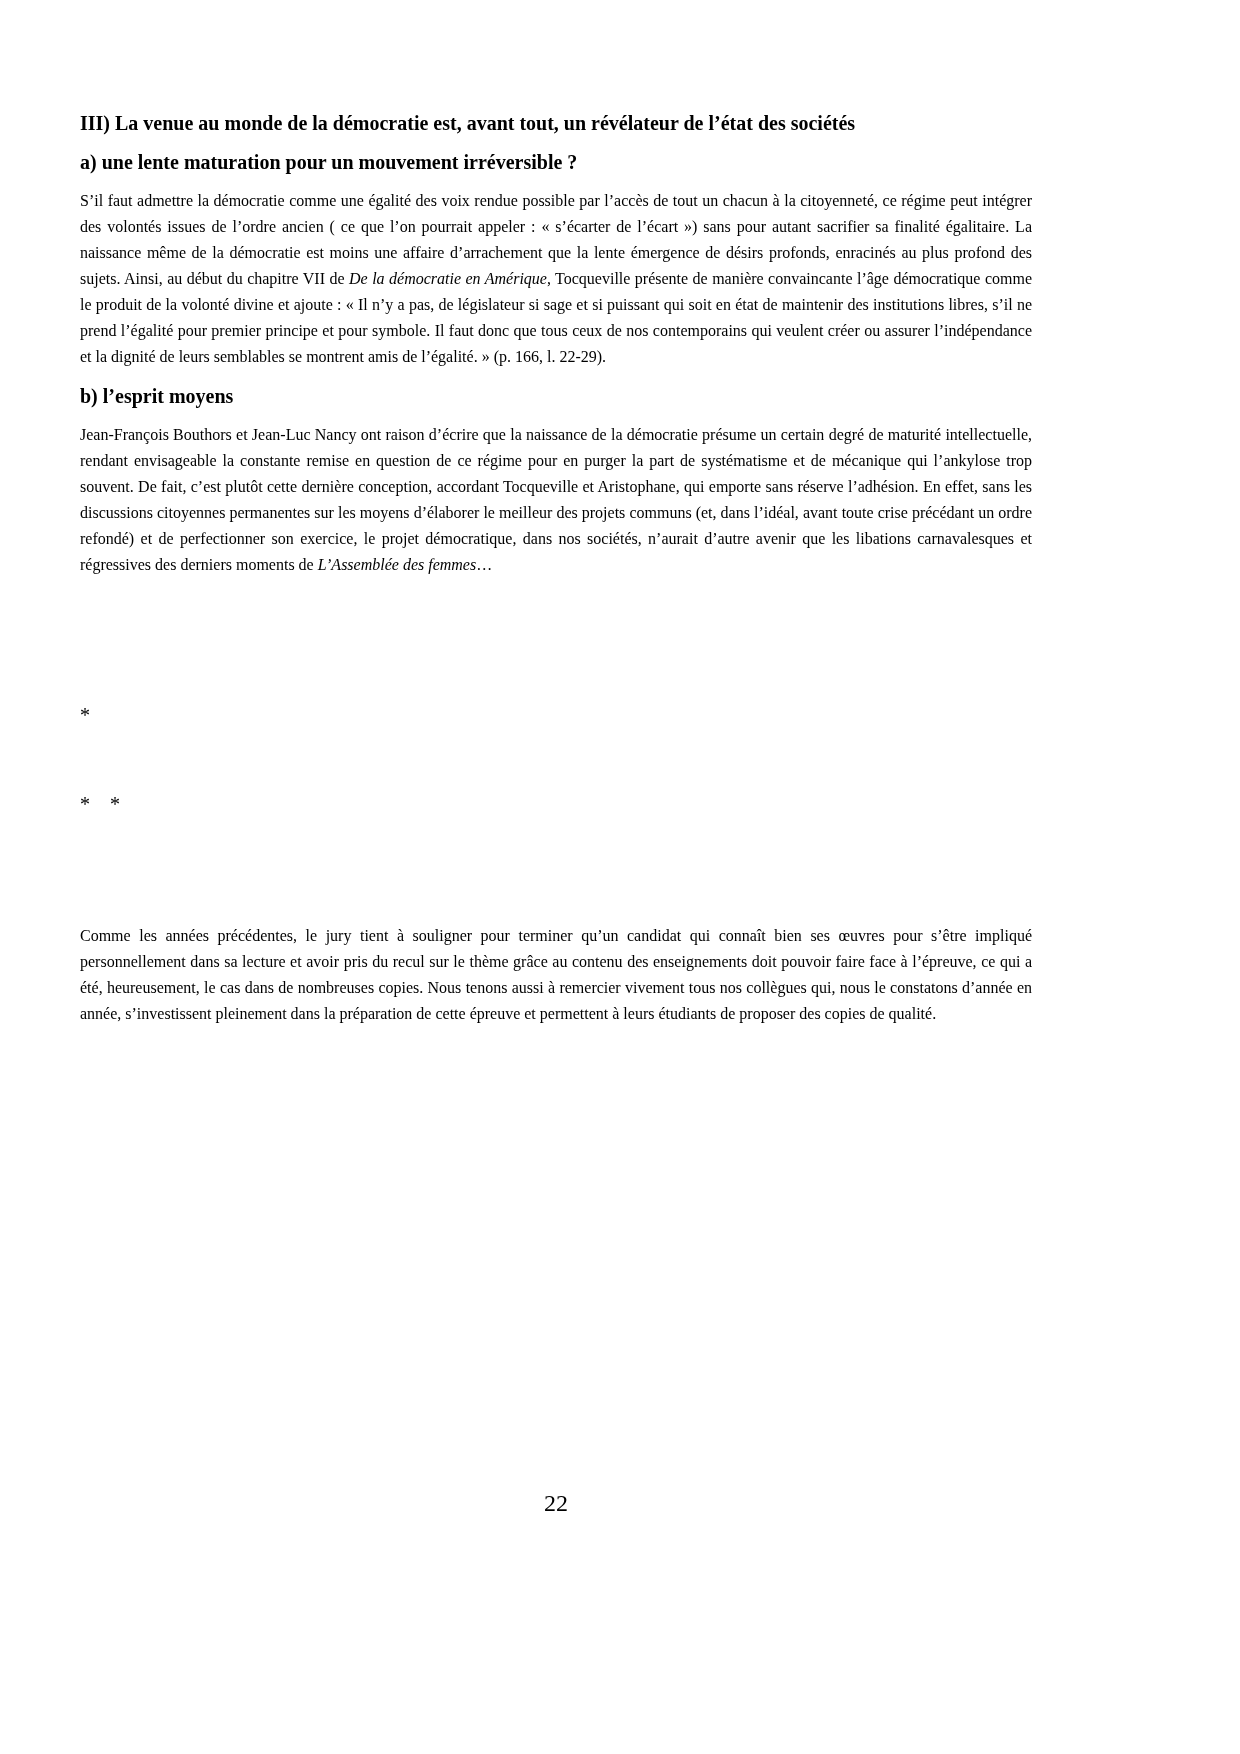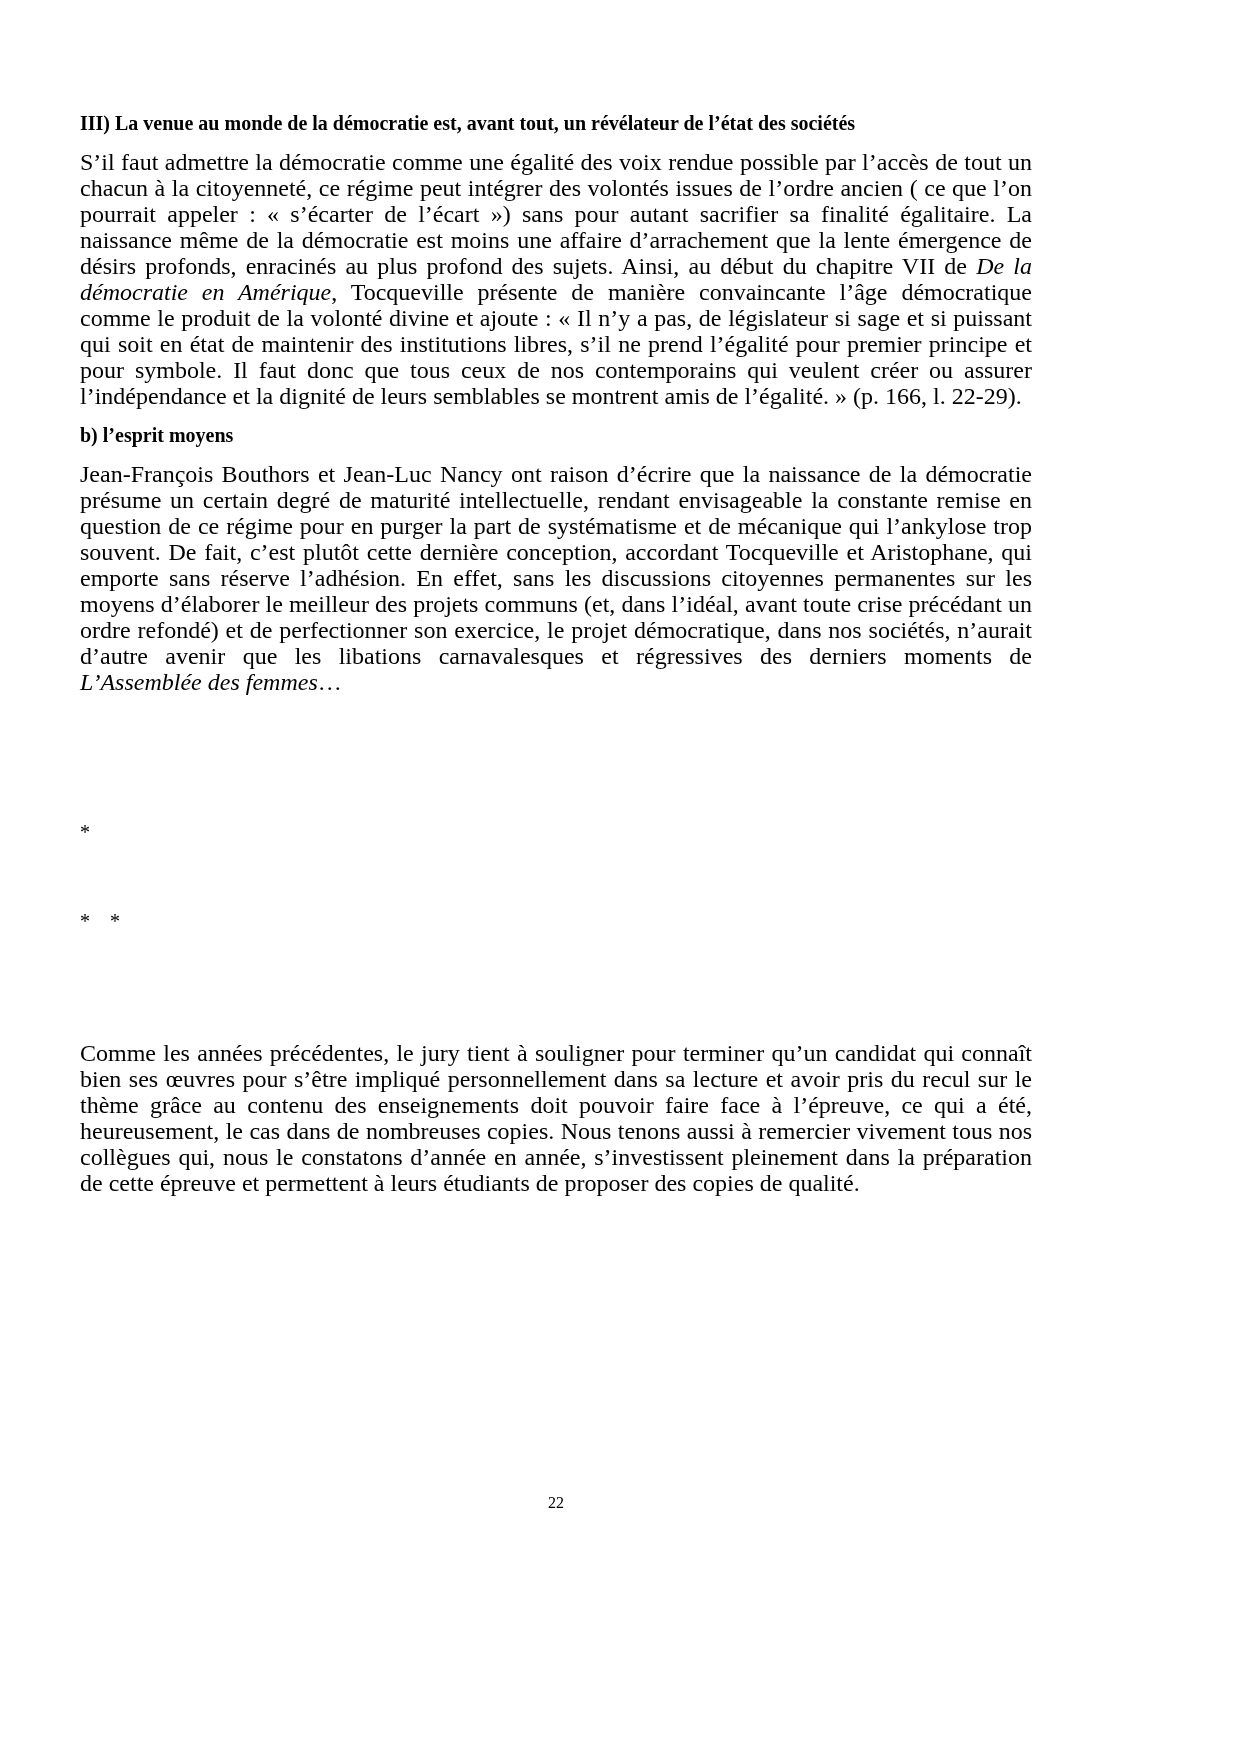--- a/index.html
+++ b/index.html
@@ -24,21 +24,21 @@
     width: 952px;
   }
   .heading {
     font-size: 20px;
     font-weight: bold;
     line-height: 26px;
     margin-bottom: 13px;
     text-align: left;
   }
   p.body-par {
-    font-size: 24px;
+    font-size: 16px;
     line-height: 26px;
     text-align: justify;
     text-align-last: left;
     margin-bottom: 13px;
   }
   .stars {
     margin-top: 72px;
     font-size: 20px;
     line-height: 26px;
     white-space: pre;
@@ -48,32 +48,33 @@
   }
   p.final-par {
     margin-top: 54px;
   }
   .page-number {
     position: absolute;
     left: 80px;
     top: 1490px;
     width: 952px;
     text-align: center;
-    font-size: 16px;
+    font-size: 24px;
     line-height: 26px;
   }
 </style>
 </head>
 <body>
 
 <div class="page">
   <div class="content">
 
     <div class="heading">III) La venue au monde de la démocratie est, avant tout, un révélateur de l’état des sociétés</div>
 
+    <div class="heading">a) une lente maturation pour un mouvement irréversible ?</div>
 
     <p class="body-par"><span>S’il faut admettre la démocratie comme une égalité des voix rendue possible par l’accès de tout un chacun à la citoyenneté, ce régime peut intégrer des volontés issues de l’ordre ancien ( ce que l’on pourrait appeler : « s’écarter de l’écart ») sans pour autant sacrifier sa finalité égalitaire. La naissance même de la démocratie est moins une affaire d’arrachement que la lente émergence de désirs profonds, enracinés au plus profond des sujets. Ainsi, au début du chapitre VII de </span><span style="font-style: italic;">De la démocratie en Amérique</span><span>, Tocqueville présente de manière convaincante l’âge démocratique comme le produit de la volonté divine et ajoute : « Il n’y a pas, de législateur si sage et si puissant qui soit en état de maintenir des institutions libres, s’il ne prend l’égalité pour premier principe et pour symbole. Il faut donc que tous ceux de nos contemporains qui veulent créer ou assurer l’indépendance et la dignité de leurs semblables se montrent amis de l’égalité. » (p. 166, l. 22-29).</span></p>
 
     <div class="heading">b) l’esprit moyens</div>
 
     <p class="body-par"><span>Jean-François Bouthors et Jean-Luc Nancy ont raison d’écrire que la naissance de la démocratie présume un certain degré de maturité intellectuelle, rendant envisageable la constante remise en question de ce régime pour en purger la part de systématisme et de mécanique qui l’ankylose trop souvent. De fait, c’est plutôt cette dernière conception, accordant Tocqueville et Aristophane, qui emporte sans réserve l’adhésion. En effet, sans les discussions citoyennes permanentes sur les moyens d’élaborer le meilleur des projets communs (et, dans l’idéal, avant toute crise précédant un ordre refondé) et de perfectionner son exercice, le projet démocratique, dans nos sociétés, n’aurait d’autre avenir que les libations carnavalesques et régressives des derniers moments de </span><span style="font-style: italic;">L’Assemblée des femmes</span><span>…</span></p>
 
     <div class="stars">
       <div class="star-line1">*</div>
       <div class="star-line2">*    *</div>

